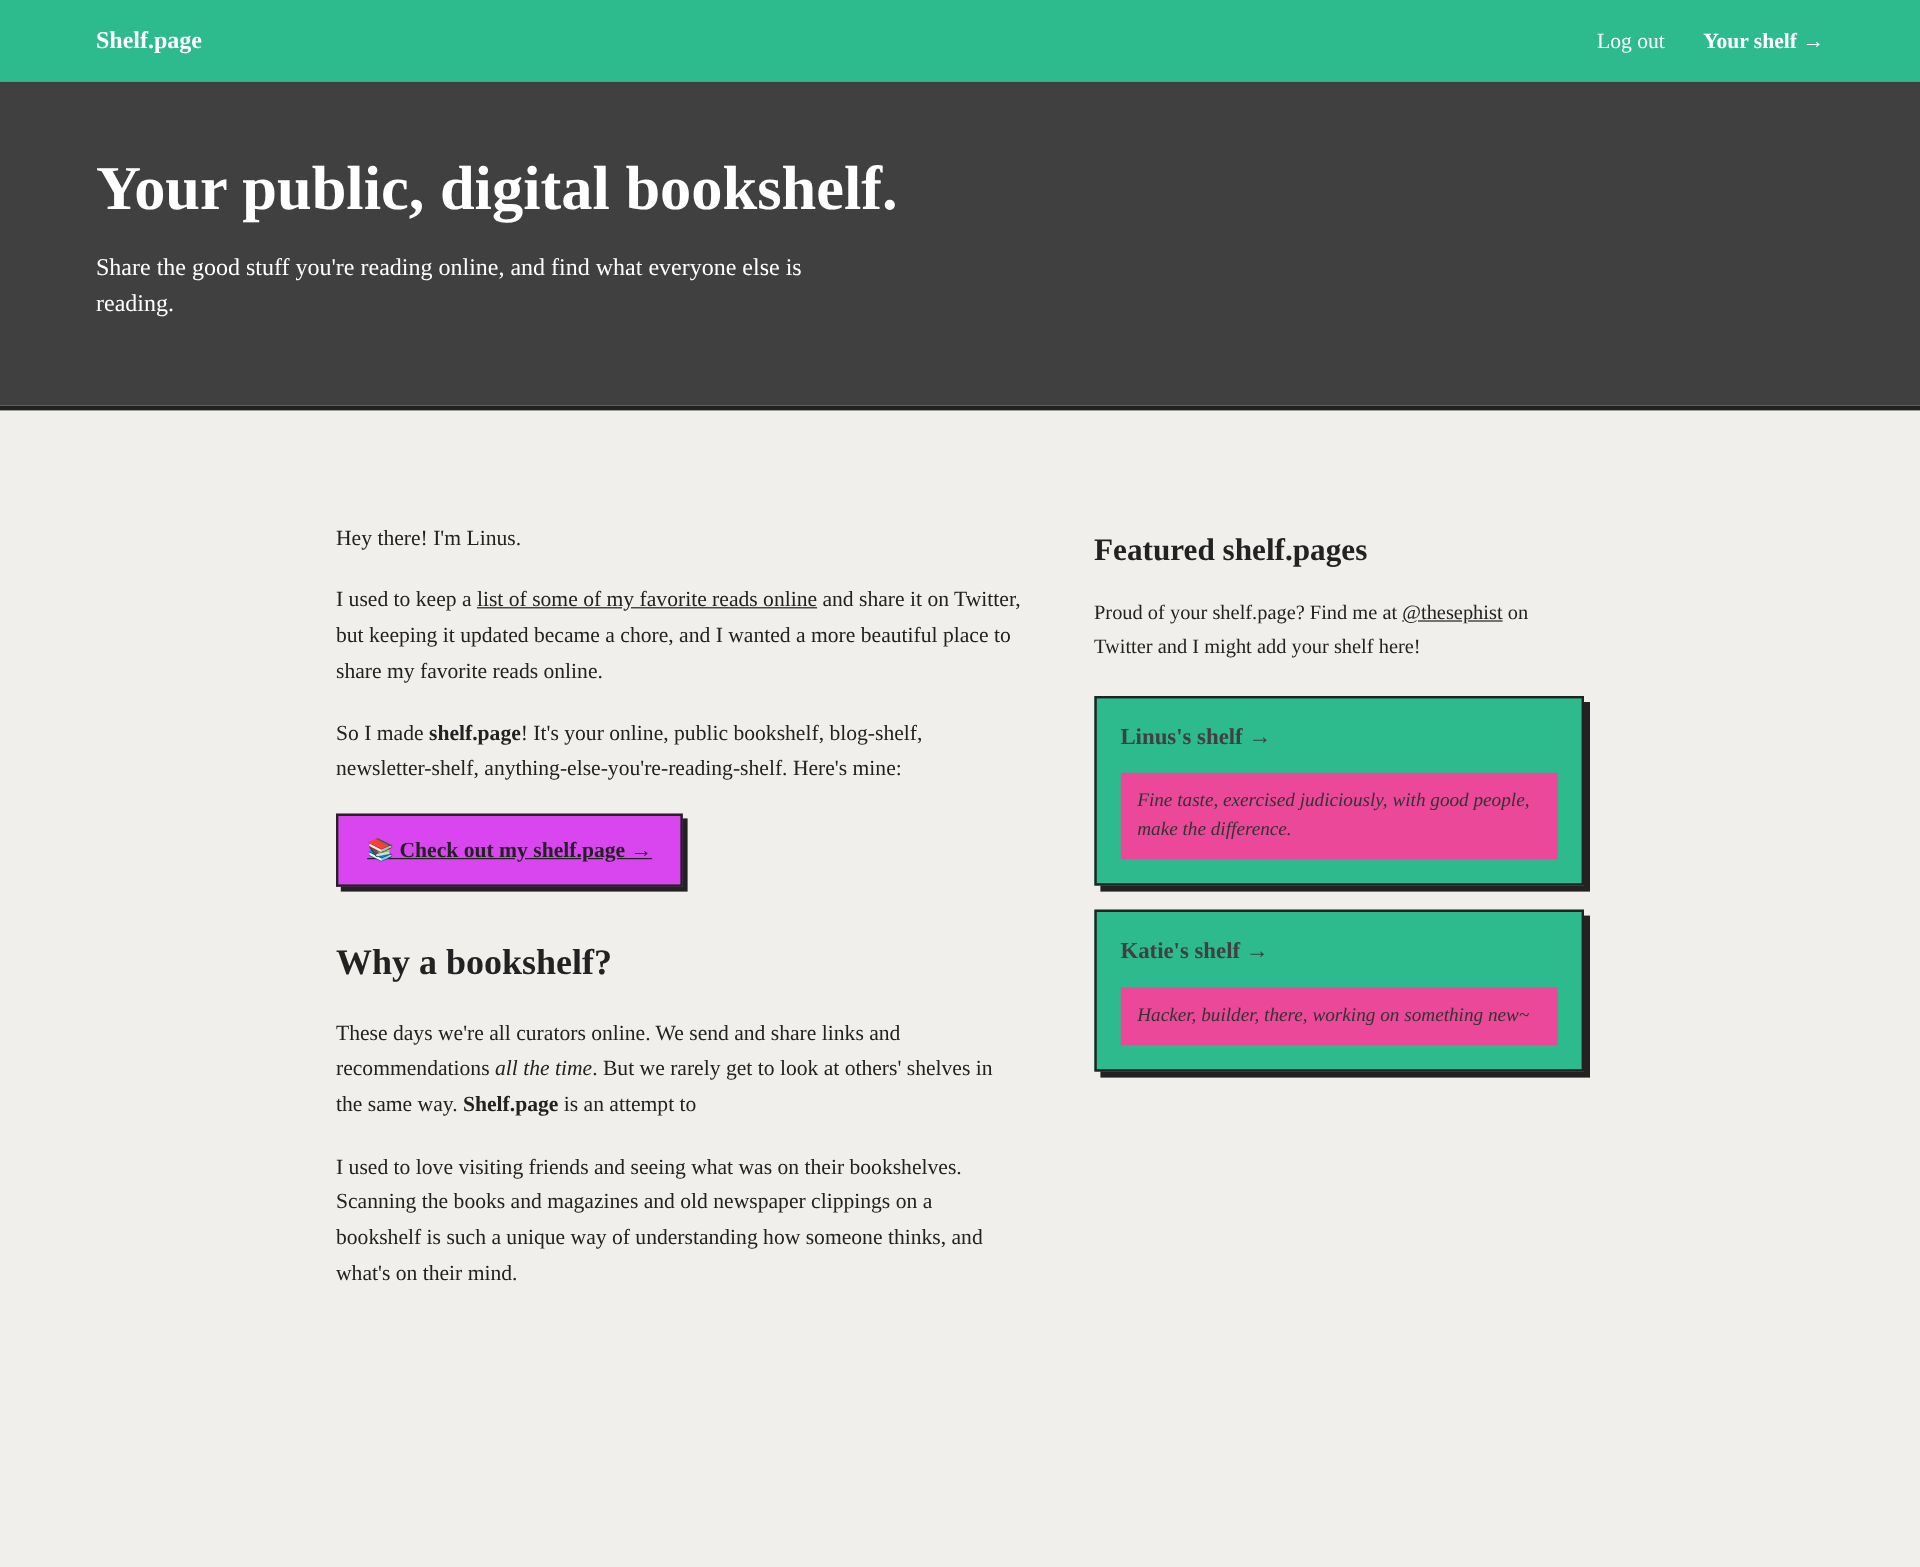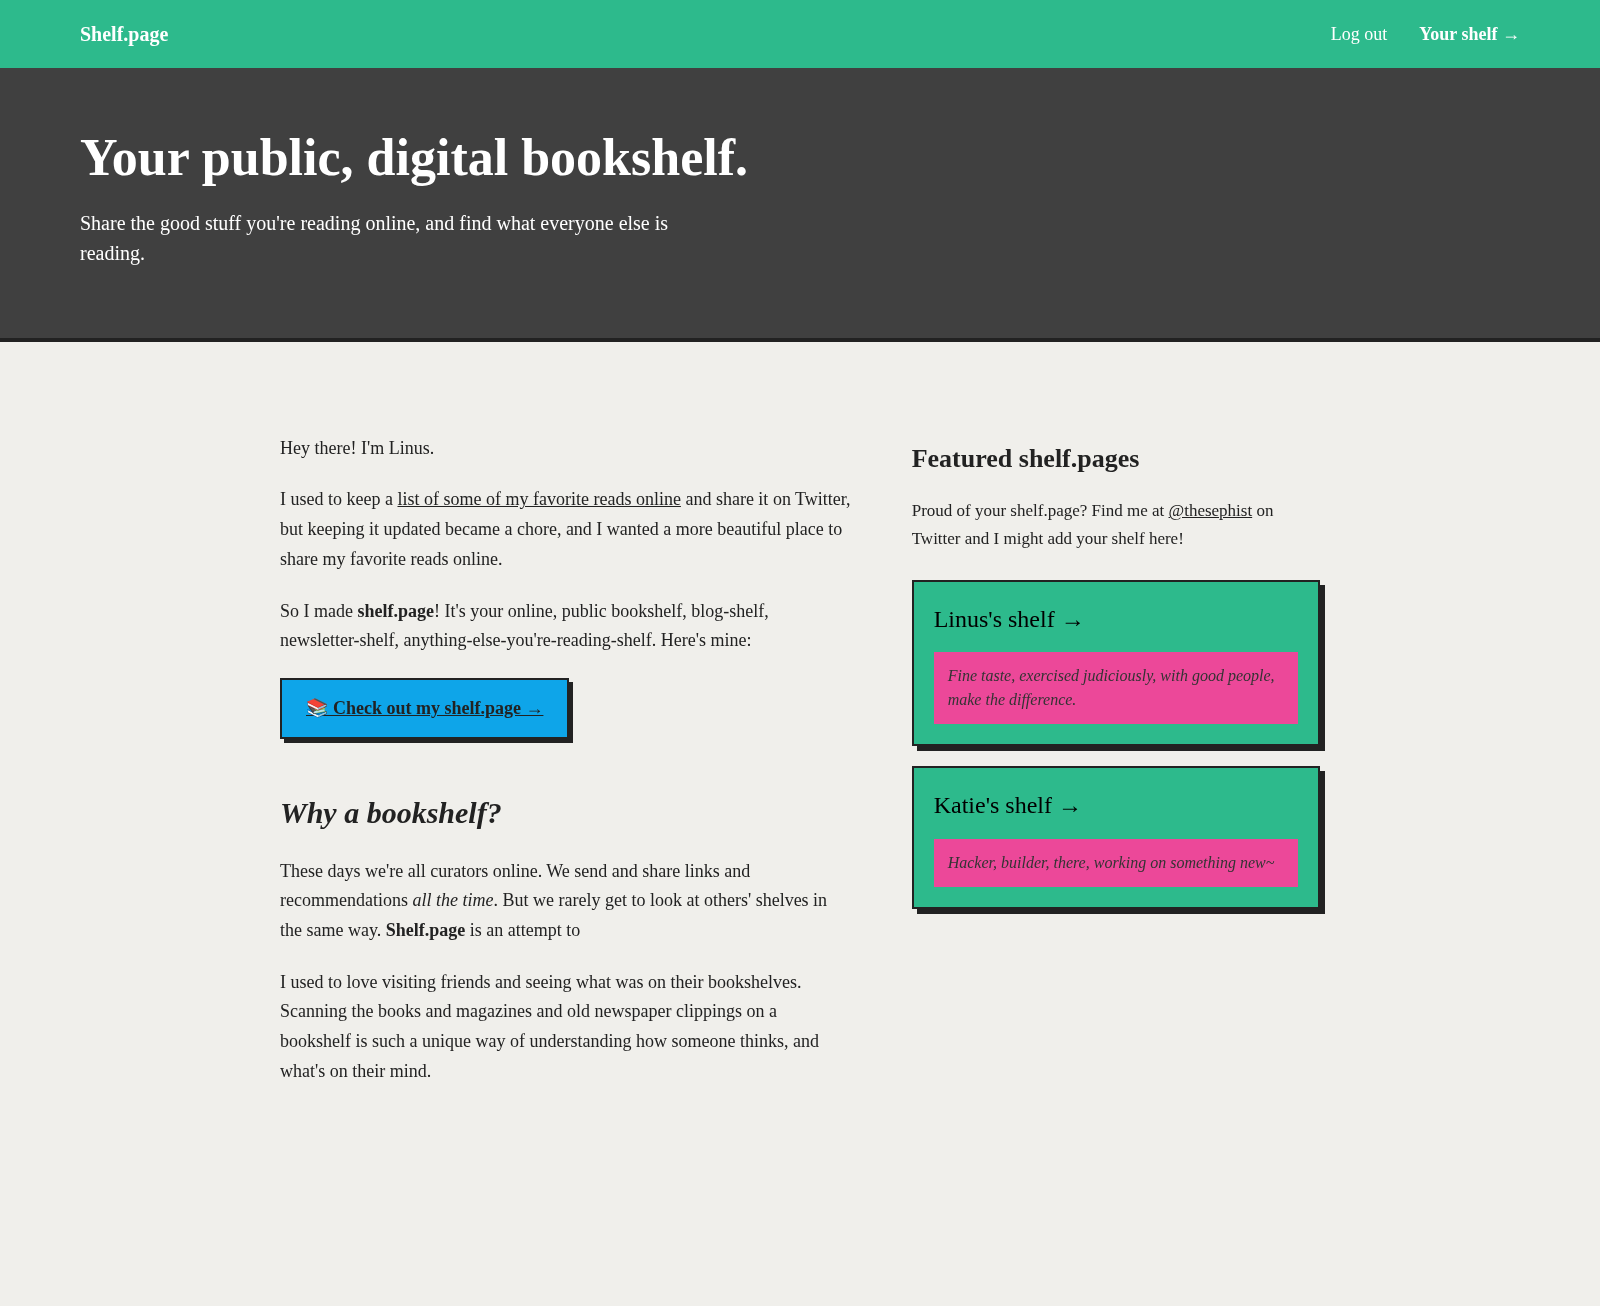--- a/index.html
+++ b/index.html
@@ -117,39 +117,37 @@
     .left-column a {
       color: #222;
       text-decoration: underline;
     }
 
     .check-shelf-btn {
       display: inline-flex;
       align-items: flex-start;
       gap: 10px;
       border: 2.5px solid #222;
-      background: #0ea5e9;
+      background: #d946ef;
       padding: 14px 24px;
       font-size: 18px;
       font-family: Georgia, serif;
       font-weight: bold;
       cursor: pointer;
       margin-bottom: 40px;
       text-decoration: none;
       color: #222;
       box-shadow: 4px 4px 0 #222;
     }
 
     .section-title {
       font-size: 30px;
       font-weight: bold;
       font-family: Georgia, serif;
       margin-bottom: 20px;
-      margin-top: 10px;
-      font-style: italic;
     }
 
     
     .featured-title {
       font-size: 26px;
       font-weight: bold;
       font-family: Georgia, serif;
       margin-bottom: 18px;
     }
 
@@ -167,23 +165,23 @@
 
     .shelf-card {
       background-color: #2dba8c;
       border: 2.5px solid #222;
       box-shadow: 5px 5px 0 #222;
       margin-bottom: 20px;
       padding: 18px 20px 20px 20px;
     }
 
     .shelf-card-title {
-      color: #000000;
-      font-size: 24px;
-      font-weight: normal;
+      color: #404040;
+      font-size: 19px;
+      font-weight: bold;
       font-family: Georgia, serif;
       margin-bottom: 14px;
       display: block;
       text-decoration: none;
     }
 
     .shelf-card-quote {
       color: #fff;
       font-style: italic;
       font-size: 16px;

